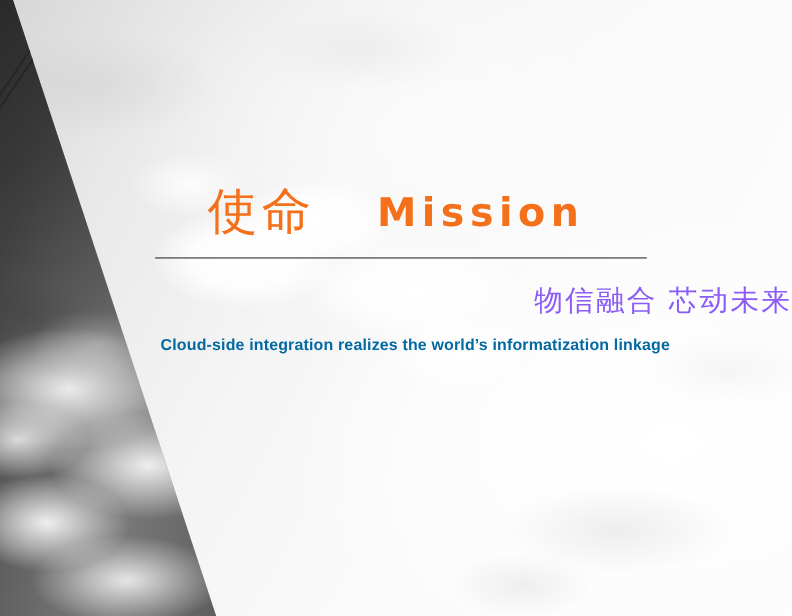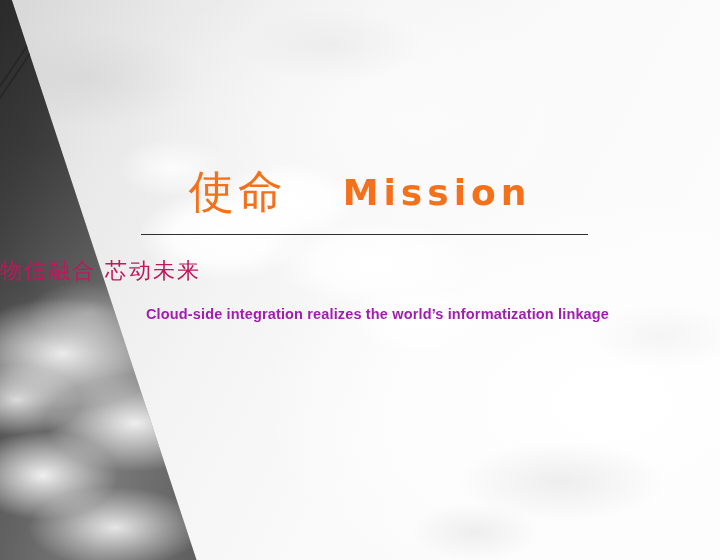--- a/index.html
+++ b/index.html
@@ -174,43 +174,43 @@
     width: 447px;
     height: 0;
     border-top: 1.6px solid #2f2f2f;
   }
 
   .subtitle {
     position: absolute;
     left: 0;
     top: 256px;
     width: 720px;
-    text-align: left;
+    text-align: right;
     font-family: "DejaVu Sans", "Liberation Sans", sans-serif;
-    font-size: 22px;
+    font-size: 26px;
     font-weight: 400;
     letter-spacing: 2px;
-    color: #be185d;
+    color: #8b5cf6;
     white-space: nowrap;
   }
 
   .taglines {
     position: absolute;
     left: 0;
     top: 302px;
     width: 720px;
     text-align: center;
   }
 
   .tagline {
     font-family: "Liberation Sans", "DejaVu Sans", sans-serif;
     font-size: 14.5px;
     font-weight: 700;
     letter-spacing: 0.15px;
-    color: #a21caf;
+    color: #0369a1;
     line-height: 25px;
     white-space: nowrap;
     margin-left: 35px;
   }
 </style>
 </head>
 <body>
 
 <div class="banner">
 

